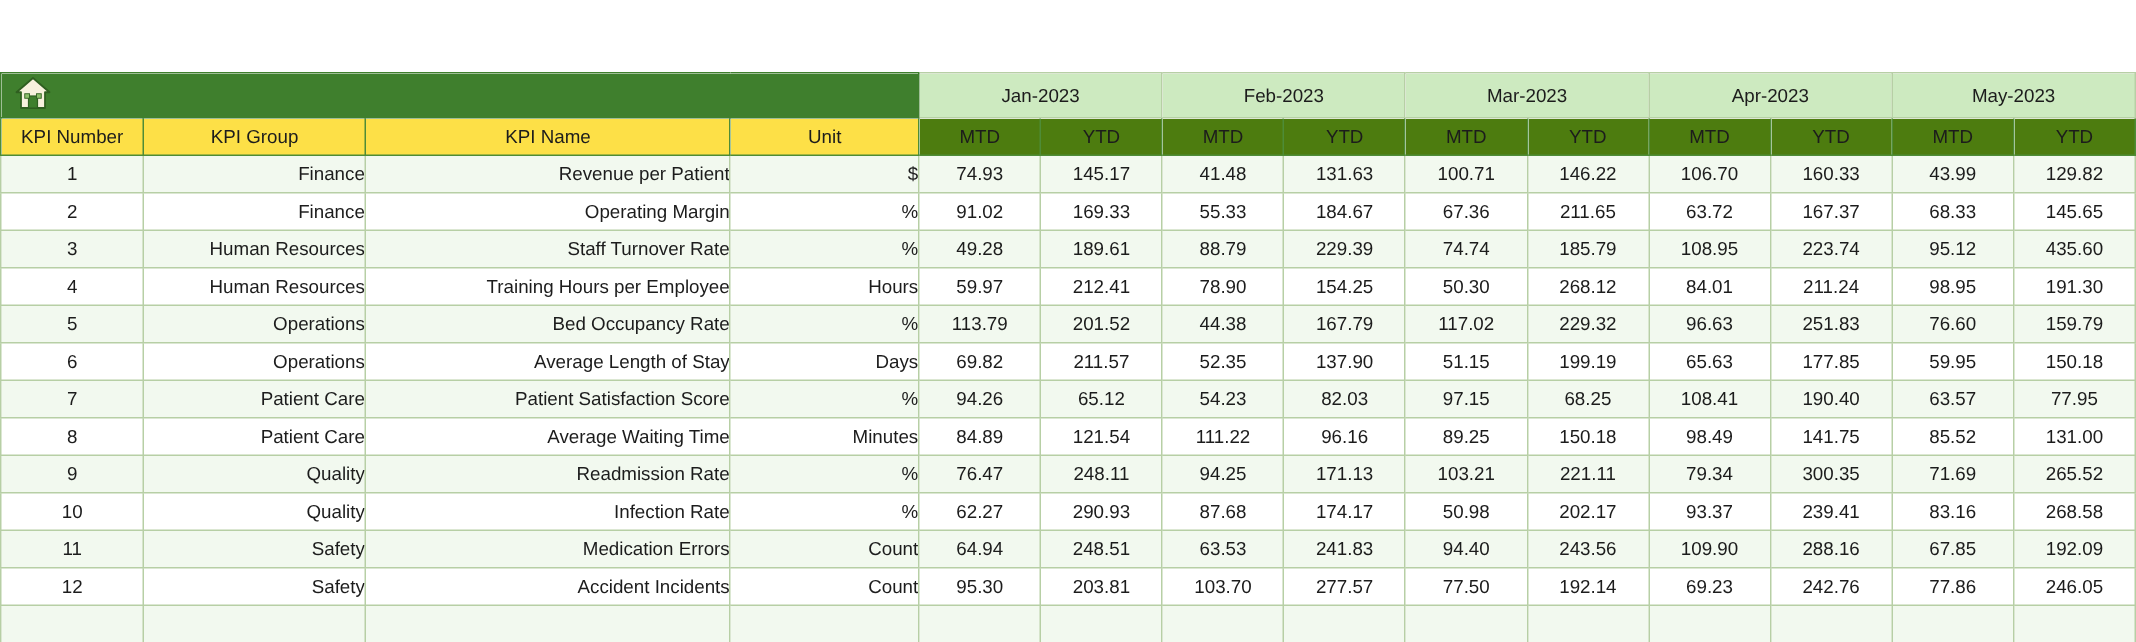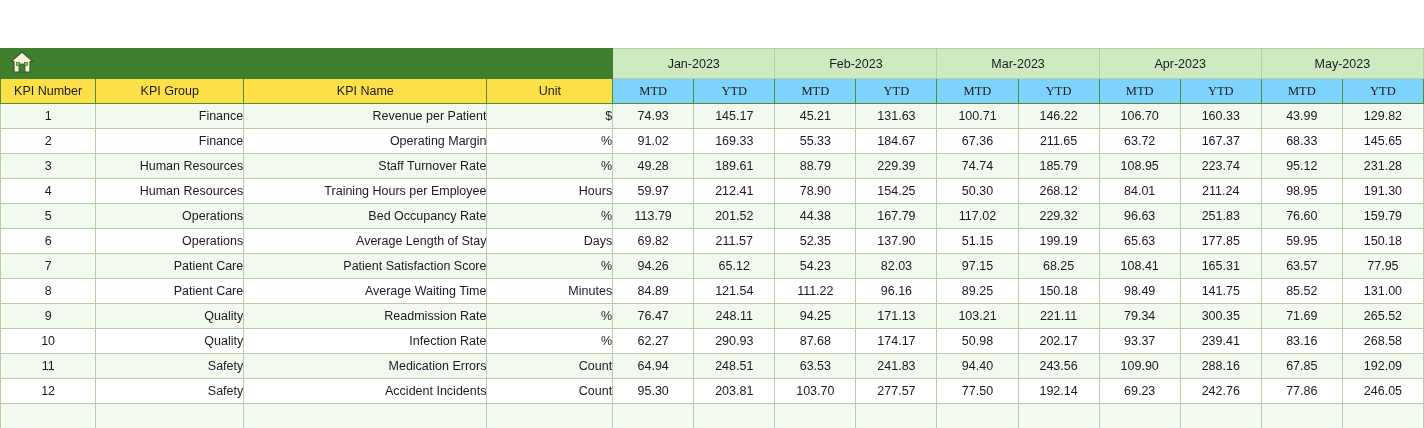--- a/index.html
+++ b/index.html
@@ -54,28 +54,27 @@
   .col-head {
     background: #fde047;
     color: #ffffff;
     font-weight: bold;
     text-align: center;
     font-size: 13px;
     border: 1px solid #4e8c37 !important;
     height: 26px;
   }
   .sub-head {
-    background: #7dd3fc;
+    background: #4d7c0f;
     color: #ffffff;
     font-weight: bold;
     text-align: center;
     font-size: 12.5px;
     border: 1px solid #4e8c37 !important;
     height: 26px;
-    font-family: Liberation Serif, serif;
   }
   
   tr.row-even td { background: #f2f9ef; }
   tr.row-odd  td { background: #ffffff; }
   td.c-num { text-align: center; }
   td.c-txt { text-align: right; }
   td.c-val { text-align: center; }
   .col1 { width: 94px; }
   .col2 { width: 146px; }
   .col3 { width: 240px; }
@@ -138,21 +137,21 @@
     </tr>
   </thead>
   <tbody id="kpi-body">
       <tr class="row-even">
         <td class="c-num">1</td>
         <td class="c-txt">Finance</td>
         <td class="c-txt">Revenue per Patient</td>
         <td class="c-txt">$</td>
         <td class="c-val">74.93</td>
         <td class="c-val">145.17</td>
-        <td class="c-val">45.21</td>
+        <td class="c-val">41.48</td>
         <td class="c-val">131.63</td>
         <td class="c-val">100.71</td>
         <td class="c-val">146.22</td>
         <td class="c-val">106.70</td>
         <td class="c-val">160.33</td>
         <td class="c-val">43.99</td>
         <td class="c-val">129.82</td>
       </tr>
       <tr class="row-odd">
         <td class="c-num">2</td>
@@ -177,21 +176,21 @@
         <td class="c-txt">%</td>
         <td class="c-val">49.28</td>
         <td class="c-val">189.61</td>
         <td class="c-val">88.79</td>
         <td class="c-val">229.39</td>
         <td class="c-val">74.74</td>
         <td class="c-val">185.79</td>
         <td class="c-val">108.95</td>
         <td class="c-val">223.74</td>
         <td class="c-val">95.12</td>
-        <td class="c-val">231.28</td>
+        <td class="c-val">435.60</td>
       </tr>
       <tr class="row-odd">
         <td class="c-num">4</td>
         <td class="c-txt">Human Resources</td>
         <td class="c-txt">Training Hours per Employee</td>
         <td class="c-txt">Hours</td>
         <td class="c-val">59.97</td>
         <td class="c-val">212.41</td>
         <td class="c-val">78.90</td>
         <td class="c-val">154.25</td>
@@ -239,21 +238,21 @@
         <td class="c-txt">Patient Care</td>
         <td class="c-txt">Patient Satisfaction Score</td>
         <td class="c-txt">%</td>
         <td class="c-val">94.26</td>
         <td class="c-val">65.12</td>
         <td class="c-val">54.23</td>
         <td class="c-val">82.03</td>
         <td class="c-val">97.15</td>
         <td class="c-val">68.25</td>
         <td class="c-val">108.41</td>
-        <td class="c-val">165.31</td>
+        <td class="c-val">190.40</td>
         <td class="c-val">63.57</td>
         <td class="c-val">77.95</td>
       </tr>
       <tr class="row-odd">
         <td class="c-num">8</td>
         <td class="c-txt">Patient Care</td>
         <td class="c-txt">Average Waiting Time</td>
         <td class="c-txt">Minutes</td>
         <td class="c-val">84.89</td>
         <td class="c-val">121.54</td>

